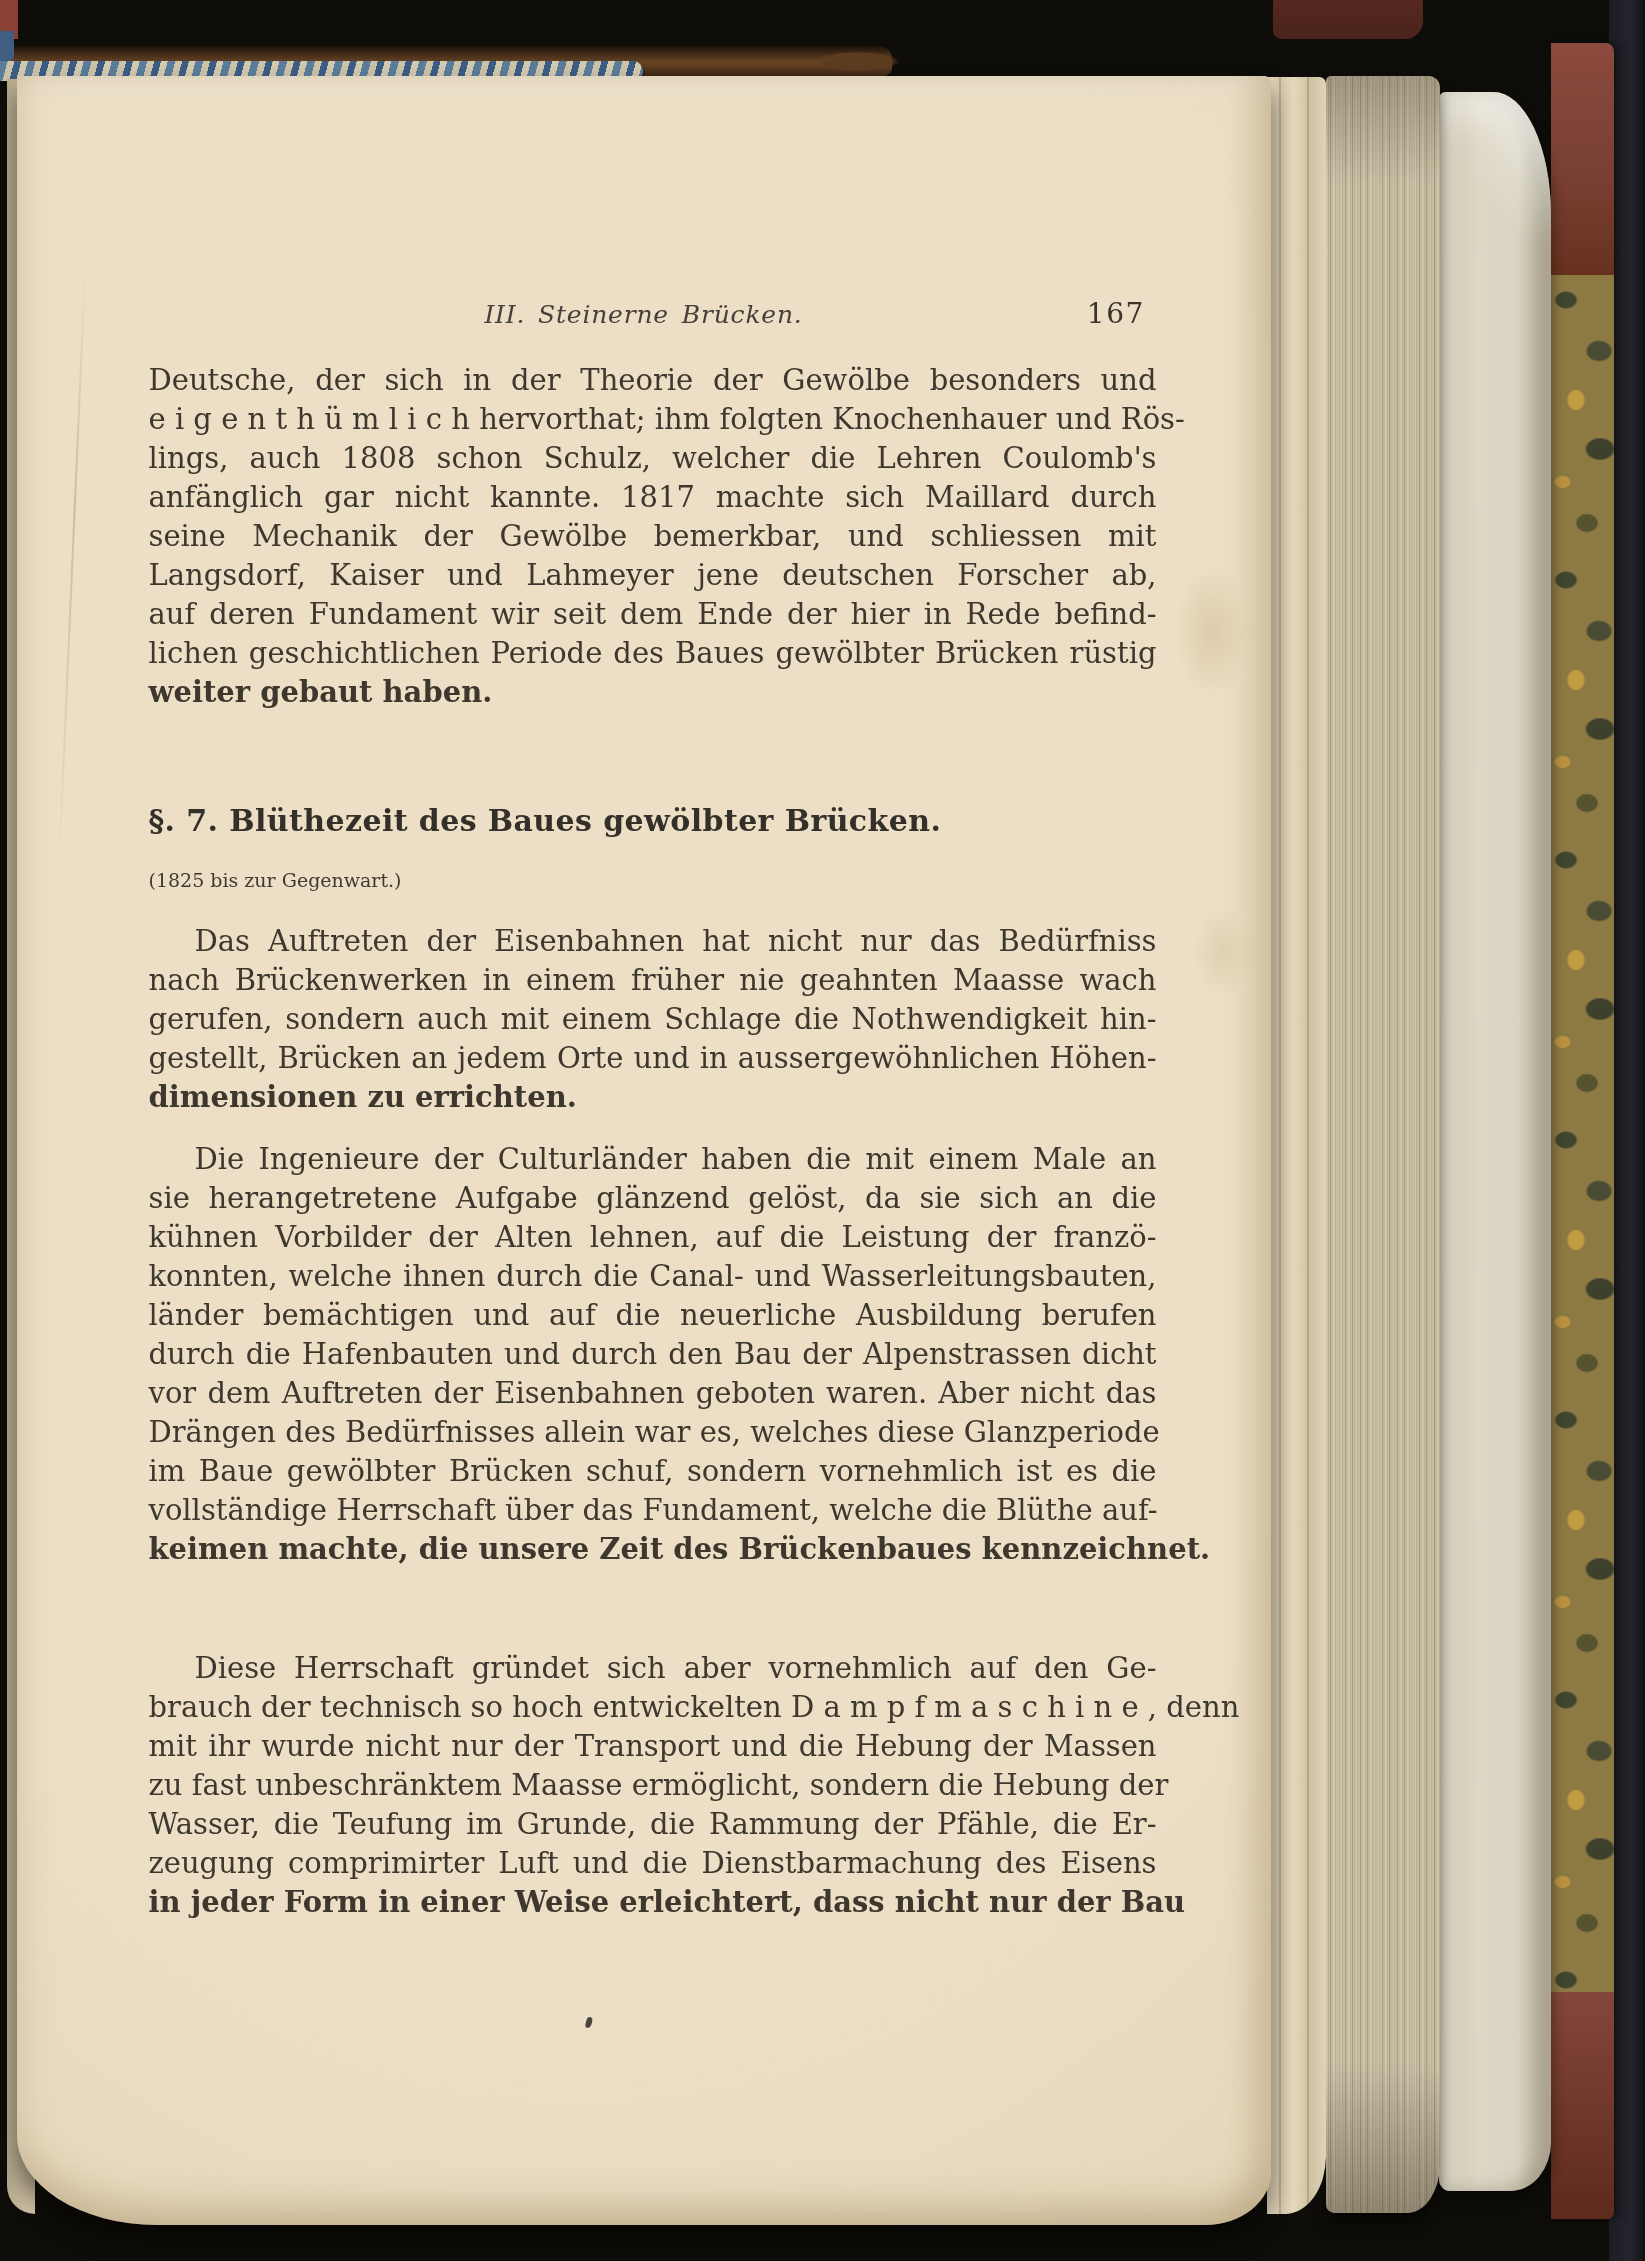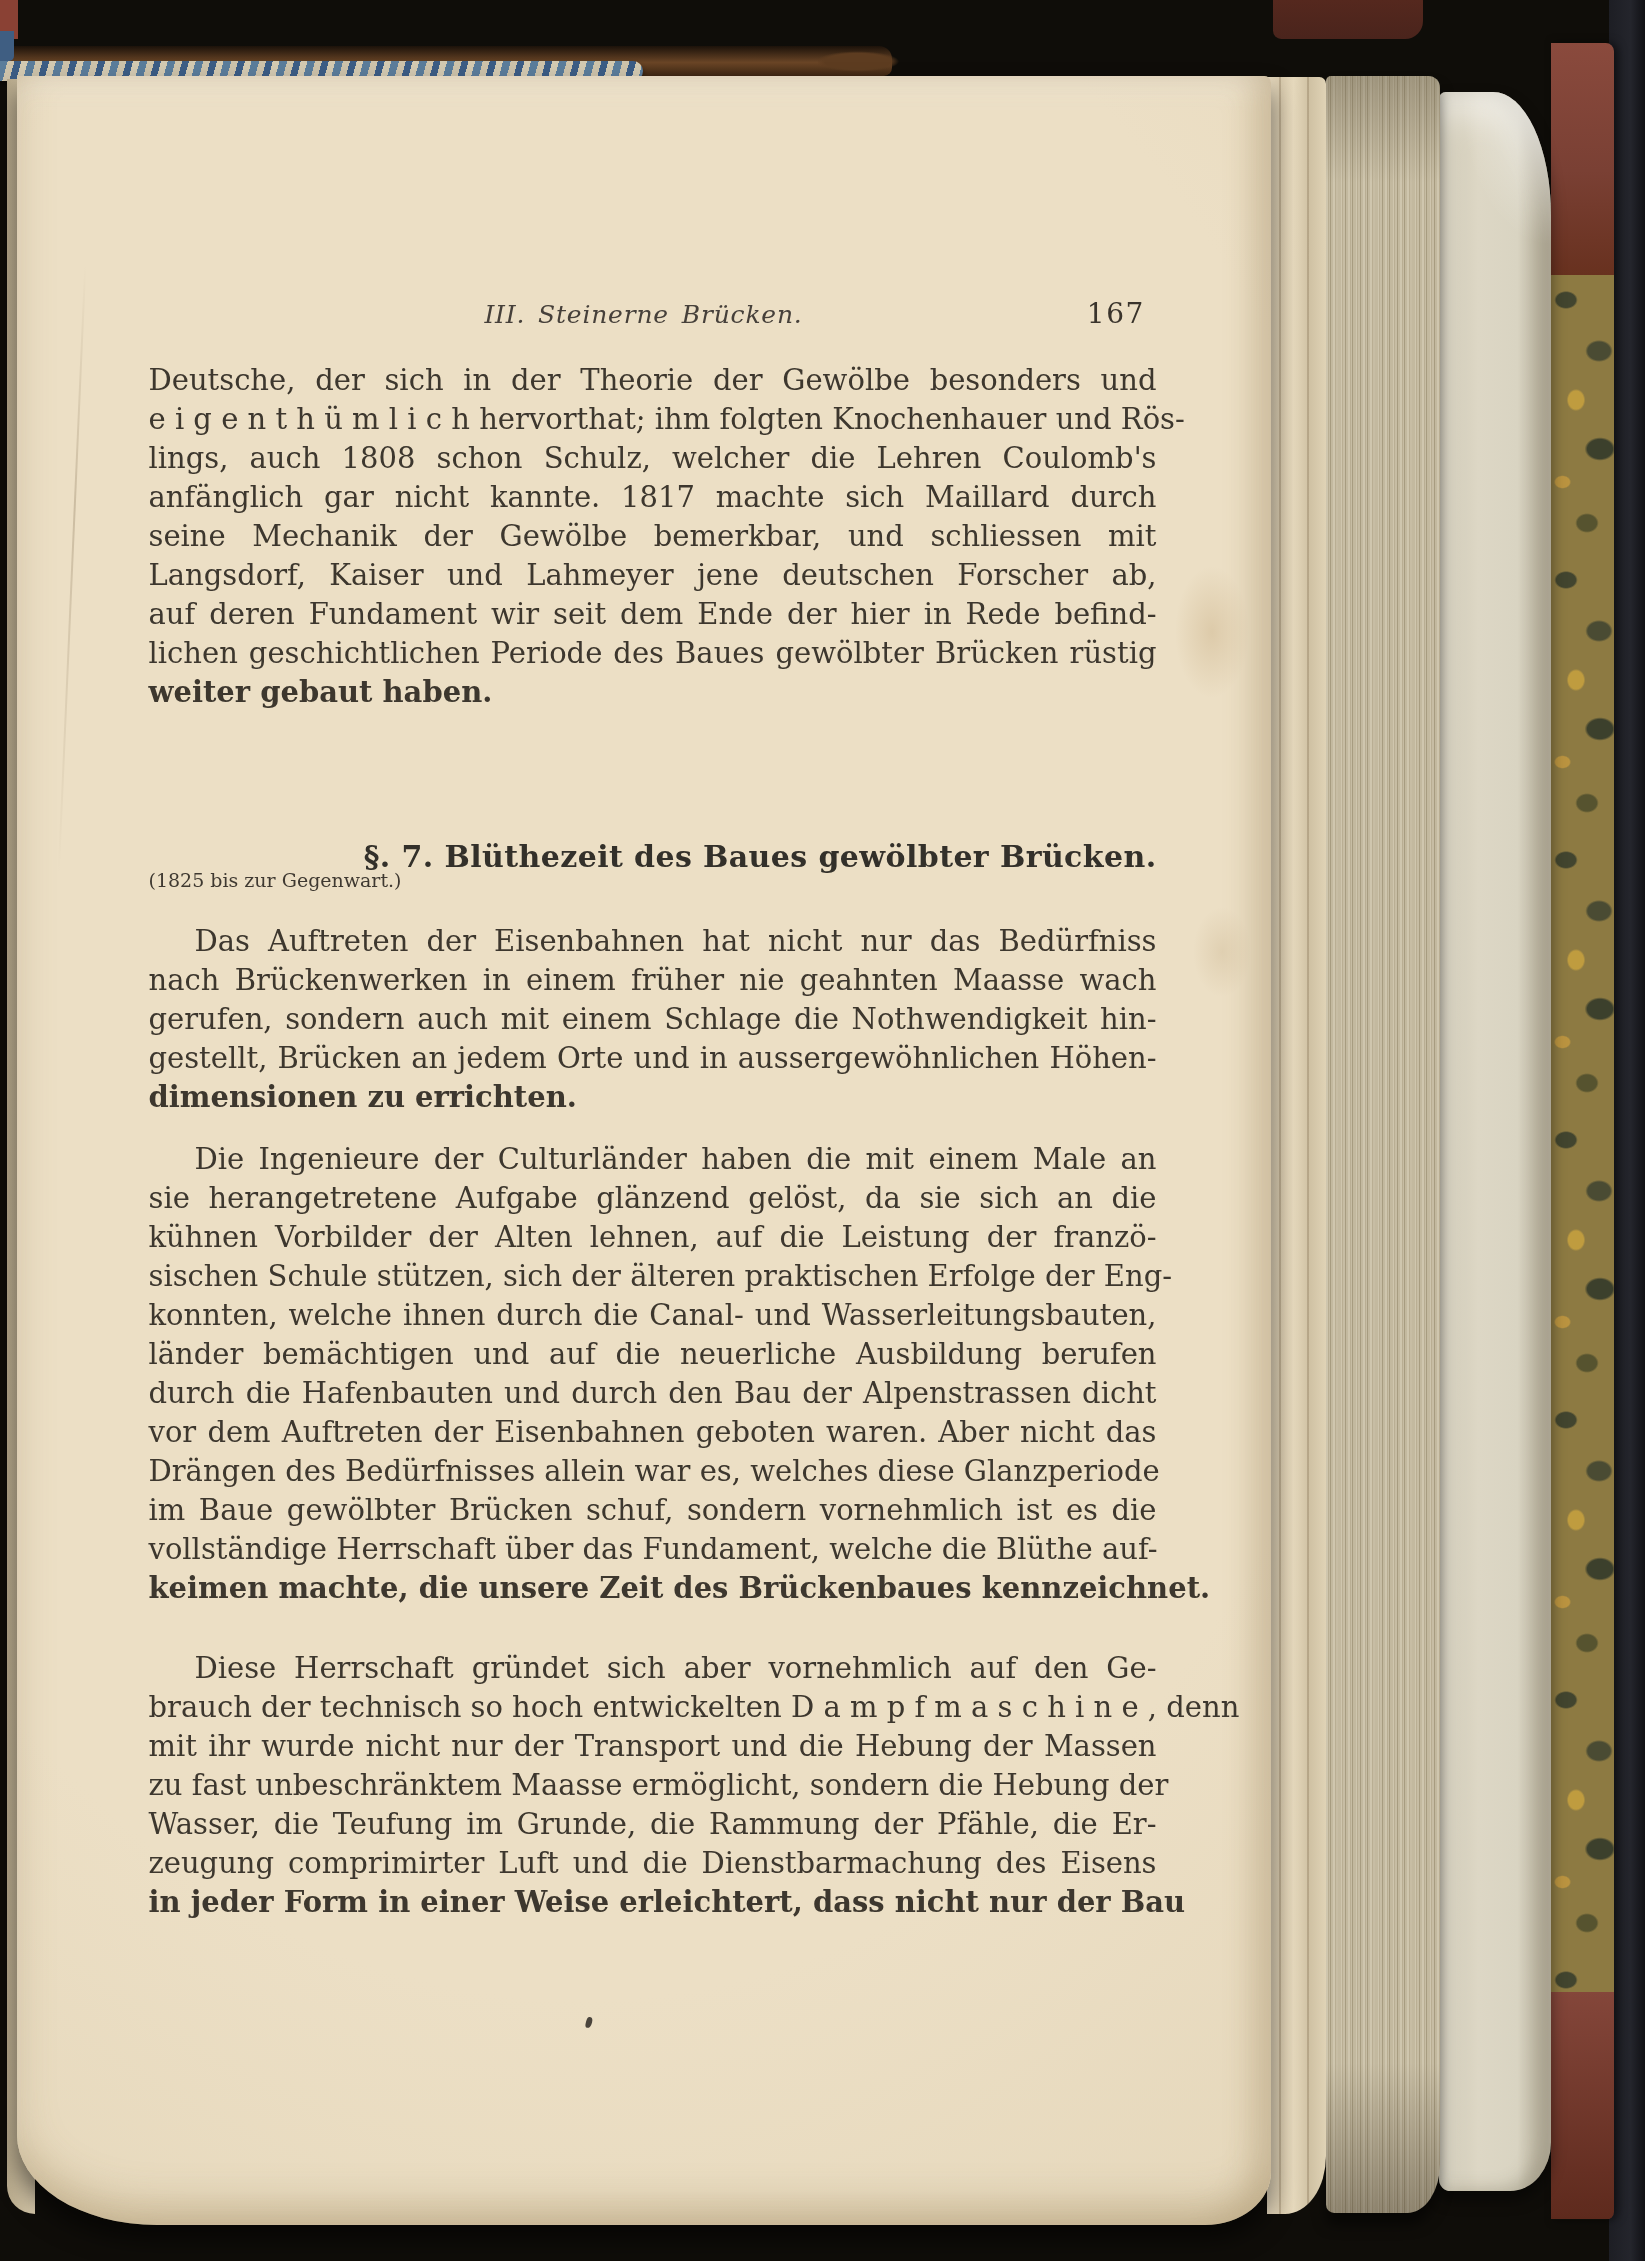--- a/index.html
+++ b/index.html
@@ -91,22 +91,22 @@
     transform:translateX(-9px);
     font-style:italic;font-size:25px;letter-spacing:0.8px;word-spacing:4.1px;color:#46403a;}
   .running-head .pagenum{position:absolute;right:11.5px;top:-3.3px;font-size:28px;letter-spacing:1.6px;color:#3a342c;}
   .para{position:absolute;left:0;width:100%;}
   .jline{height:39px;line-height:39px;font-size:29px;
     text-align:justify;text-align-last:justify;text-justify:inter-word;white-space:nowrap;}
   .para .jline:last-child{text-align-last:left;font-weight:bold;}
   .para.cont .jline:last-child{text-align-last:justify;}
   .para.indent .jline:first-child{text-indent:46px;}
   .p1{top:285px;}
-  .sec-head{position:absolute;left:0;top:727px;width:100%;text-align:right;
-    font-weight:700;font-size:30px;letter-spacing:0.4px;color:var(--heading-ink,#33302a);margin-top:36px;}
+  .sec-head{position:absolute;left:0;top:727px;width:100%;text-align:left;
+    font-weight:700;font-size:30px;letter-spacing:0.4px;color:var(--heading-ink,#33302a);}
   .sec-sub{position:absolute;left:0;top:793px;width:100%;text-align:left;font-size:19px;color:#3f3931;}
   .p2{top:846px;}
   .p3{top:1064px;}
   .p4{top:1573px;}
 </style>
 </head>
 <body>
 
 <div class="scene">
 
@@ -158,21 +158,20 @@
           <div class="jline">Das Auftreten der Eisenbahnen hat nicht nur das Bedürfniss</div>
           <div class="jline">nach Brückenwerken in einem früher nie geahnten Maasse wach</div>
           <div class="jline">gerufen, sondern auch mit einem Schlage die Nothwendigkeit hin-</div>
           <div class="jline">gestellt, Brücken an jedem Orte und in aussergewöhnlichen Höhen-</div>
           <div class="jline">dimensionen zu errichten.</div>
         </div>
       <div class="para indent p3">
           <div class="jline">Die Ingenieure der Culturländer haben die mit einem Male an</div>
           <div class="jline">sie herangetretene Aufgabe glänzend gelöst, da sie sich an die</div>
           <div class="jline">kühnen Vorbilder der Alten lehnen, auf die Leistung der franzö-</div>
-          <div class="jline">sischen Schule stützen, sich der älteren praktischen Erfolge der Eng-</div>
           <div class="jline">konnten, welche ihnen durch die Canal- und Wasserleitungsbauten,</div>
           <div class="jline">länder bemächtigen und auf die neuerliche Ausbildung berufen</div>
           <div class="jline">durch die Hafenbauten und durch den Bau der Alpenstrassen dicht</div>
           <div class="jline">vor dem Auftreten der Eisenbahnen geboten waren. Aber nicht das</div>
           <div class="jline">Drängen des Bedürfnisses allein war es, welches diese Glanzperiode</div>
           <div class="jline">im Baue gewölbter Brücken schuf, sondern vornehmlich ist es die</div>
           <div class="jline">vollständige Herrschaft über das Fundament, welche die Blüthe auf-</div>
           <div class="jline">keimen machte, die unsere Zeit des Brückenbaues kennzeichnet.</div>
         </div>
       <div class="para indent cont p4">

